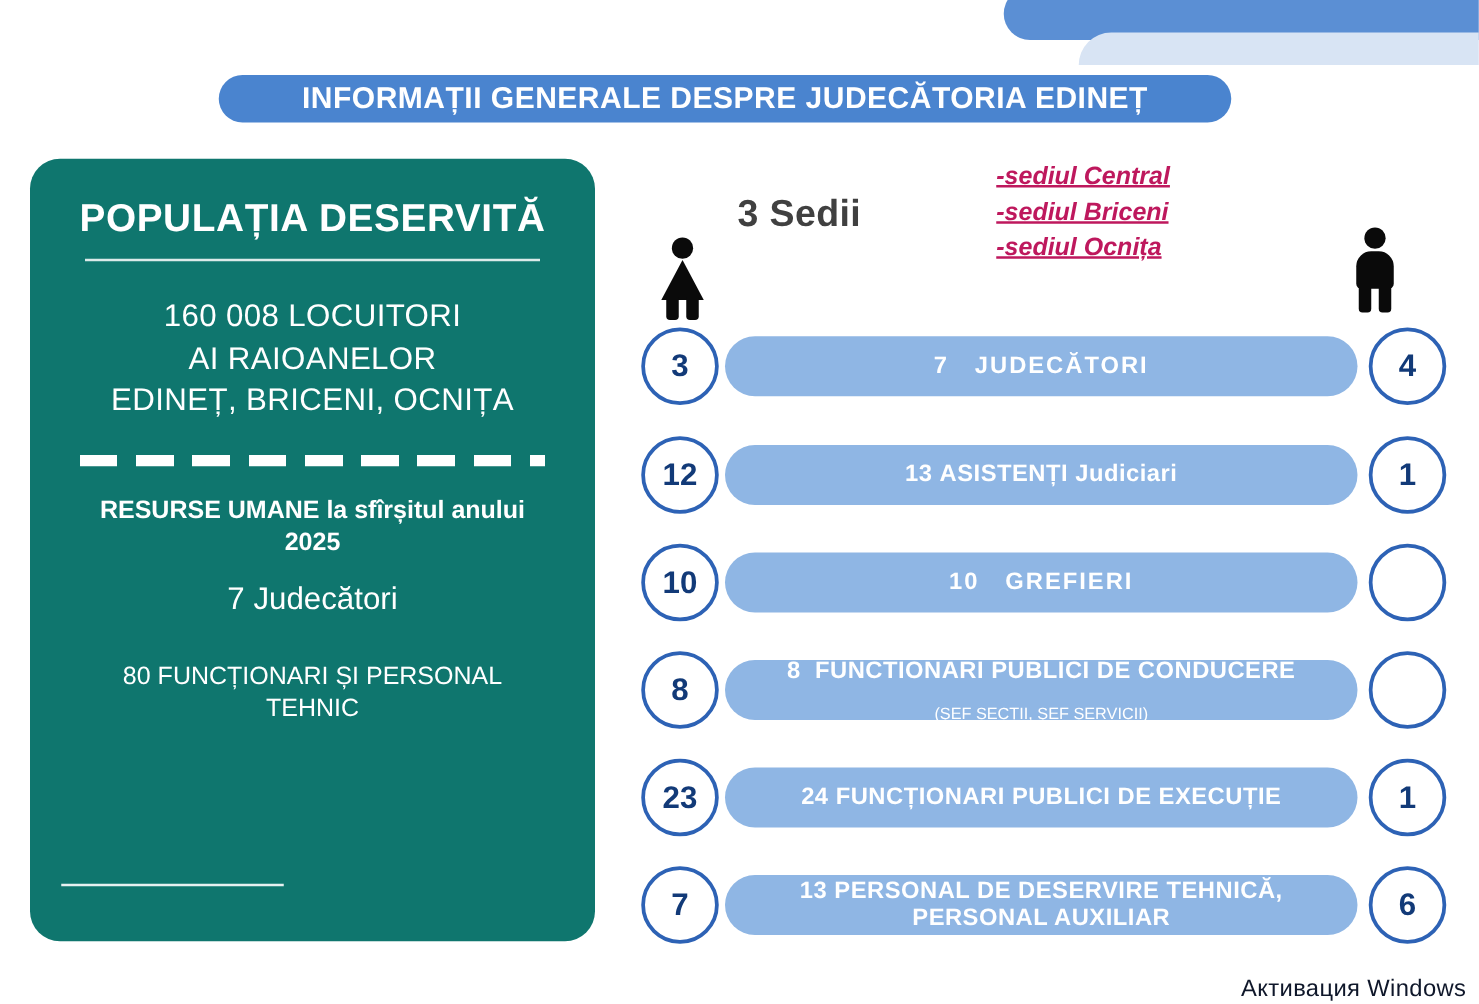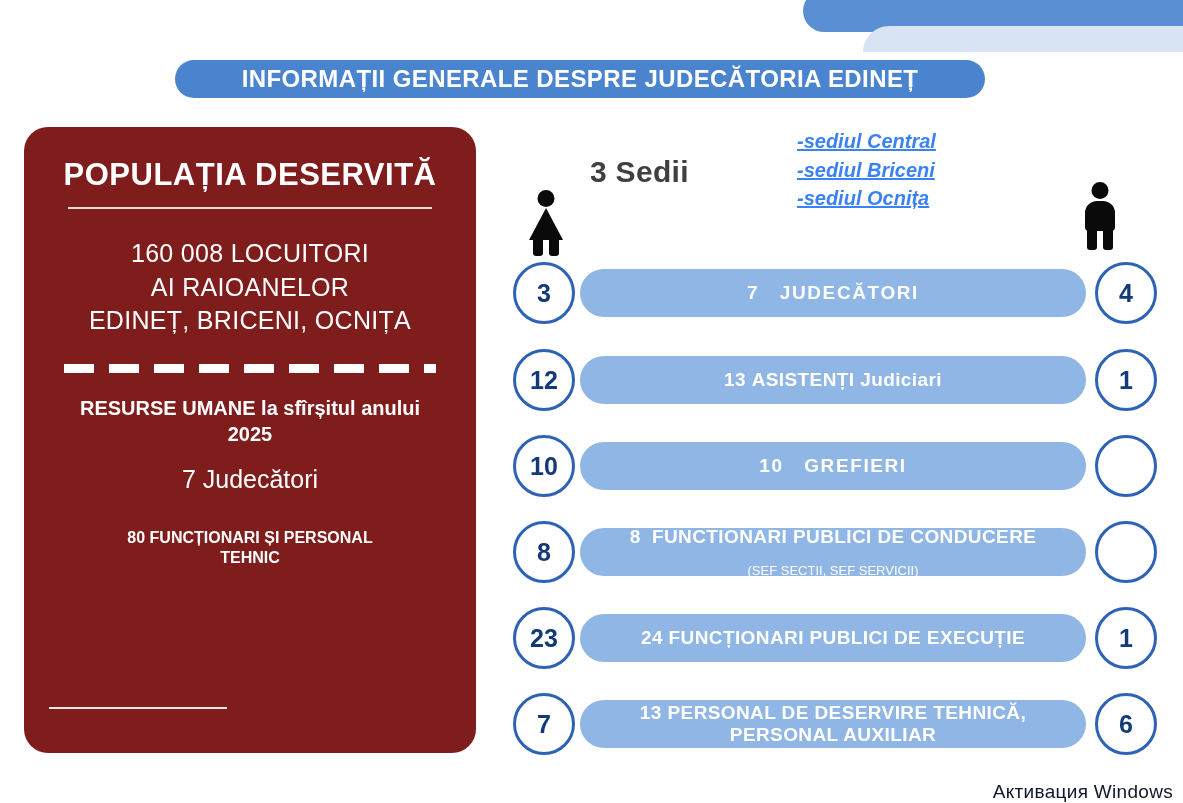--- a/index.html
+++ b/index.html
@@ -62,21 +62,21 @@
     justify-content: center;
   }
 
   
   .left-card {
     position: absolute;
     left: 24px;
     top: 127px;
     width: 452px;
     height: 626px;
-    background: #7f1d1d;
+    background: #0f766e;
     border-radius: 24px;
     color: #ffffff;
     text-align: center;
   }
   .card-head {
     margin-top: 30px;
     font-size: 31px;
     font-weight: bold;
     letter-spacing: 0.5px;
   }
@@ -116,22 +116,22 @@
     font-weight: bold;
     line-height: 1.3;
   }
   .card-judges {
     margin-top: 18px;
     font-size: 25px;
     font-weight: 300;
   }
   .card-staff {
     margin-top: 34px;
-    font-size: 16px;
-    font-weight: 700;
+    font-size: 20px;
+    font-weight: 400;
     line-height: 1.3;
   }
   .bottom-rule {
     position: absolute;
     left: 25px;
     bottom: 44px;
     width: 178px;
     height: 2px;
     background: rgba(255,255,255,0.9);
   }
@@ -156,21 +156,21 @@
   .sedii-list {
     position: absolute;
     left: 297px;
     top: 0px;
     text-align: left;
   }
   .sedii-list div {
     font-size: 20px;
     font-weight: bold;
     font-style: italic;
-    color: #3b82f6;
+    color: #be185d;
     text-decoration: underline;
     line-height: 1.43;
     white-space: nowrap;
   }
 
   
   .person {
     position: absolute;
     width: 44px;
     height: 66px;

